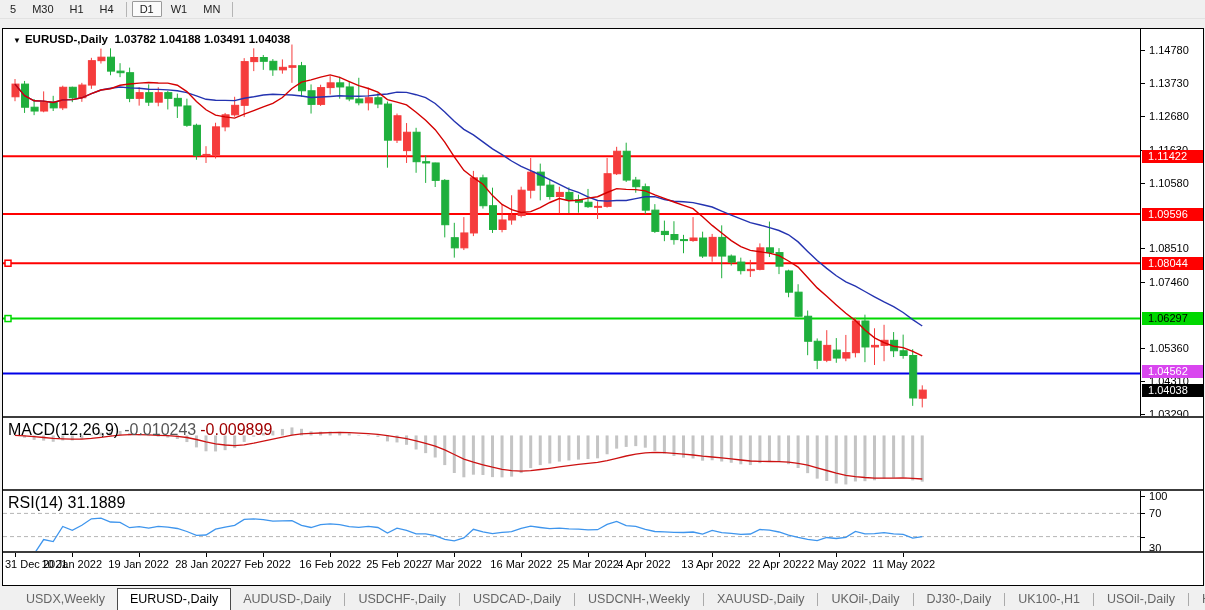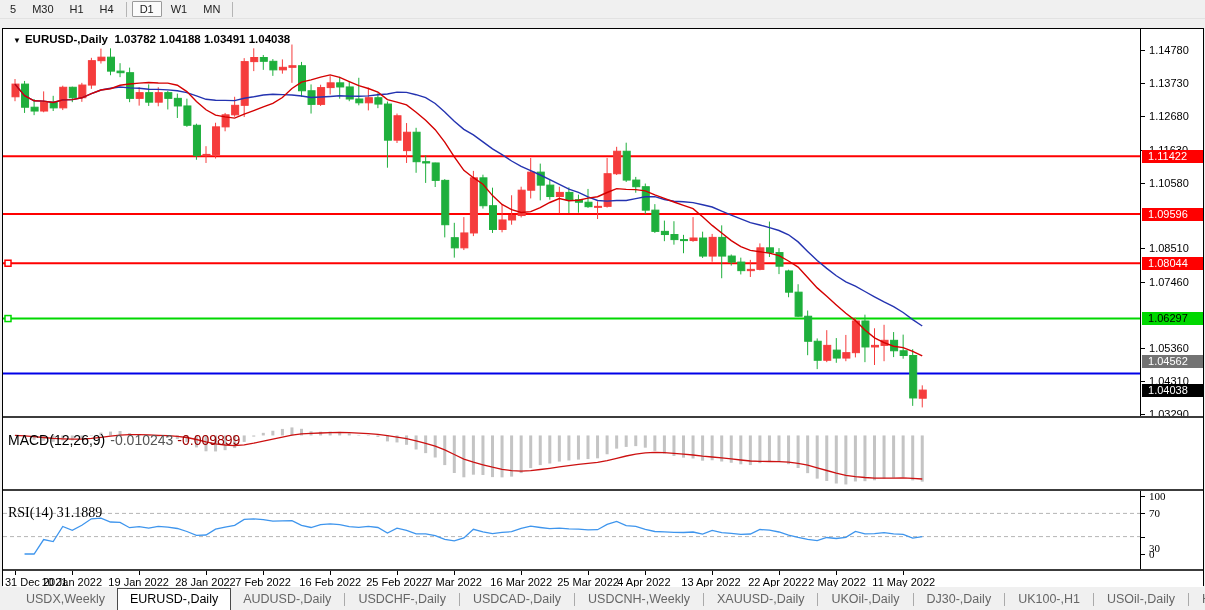--- a/index.html
+++ b/index.html
@@ -12,31 +12,31 @@
   .tf { font-size:11px; color:#222; padding:1px 7px; margin:0 1px; cursor:default; }
   .tf.active { background:#fbfbfb; border:1px solid #9a9a9a; border-radius:1px; }
   .tbsep { width:1px; height:15px; background:#b5b5b5; margin:0 4px; }
 
   
   .chart-window { position:absolute; left:2px; top:28px; width:1202px; height:558px;
                   border:1px solid #000; background:#fff; }
   .row { display:flex; width:100%; position:relative; }
   .row-main { height:387px; }
   .row-macd { height:71px; }
-  .row-rsi  { height:78px;font-family:Liberation Serif, serif; }
+  .row-rsi  { height:60px; }
   .row-dates{ height:18px; position:relative; background:#fff; }
   .sep { height:2px; background:#3c3c3c; width:100%; }
   .pane { position:relative; flex:1 1 auto; background:#fff; overflow:hidden; }
   .axis { position:relative; width:63px; border-left:1px solid #000; background:#fff; overflow:hidden; }
   svg { display:block; }
 
   .chart-title { position:absolute; left:10px; top:4px; font-size:11.5px; font-weight:700;
                  color:#000; white-space:nowrap; }
   .chart-title .dd { font-size:8px; margin-right:4px; }
-  .ind-label { position:absolute; left:5px; top:14px; font-size:14px; color:#000; white-space:nowrap; }
+  .ind-label { position:absolute; left:5px; top:3px; font-size:16px; color:#000; white-space:nowrap; }
   .ind-label .v1 { margin-left:5px; color:#555; }
   .ind-label .v2 { margin-left:4px; color:#a00000; }
 
   .tick-label { position:absolute; left:8px; font-size:11px; color:#000; line-height:11px; z-index:1; }
   .tick-dash  { position:absolute; left:0; width:4px; height:1px; background:#000; z-index:1; }
   .pricebox { position:absolute; left:1px; width:61px; height:13px; z-index:3;
               font-size:11px; line-height:13px; padding-left:6px; color:#fff; }
 
   .date-label { position:absolute; top:5px; font-size:11px; color:#000; white-space:nowrap; }
   .date-tick  { position:absolute; top:0; width:1px; height:4px; background:#000; }
@@ -300,21 +300,21 @@
         <div class="tick-dash" style="top: 319.227px;"></div>
         <div class="tick-label" style="top: 314.227px;">1.05360</div>
         <div class="tick-dash" style="top: 352.48px;"></div>
         <div class="tick-label" style="top: 347.48px;">1.04310</div>
         <div class="tick-dash" style="top: 384.783px;"></div>
         <div class="tick-label" style="top: 379.783px;">1.03290</div>
         <div class="pricebox" style="top: 120.748px; background: rgb(255, 0, 0); color: rgb(255, 255, 255);">1.11422</div>
         <div class="pricebox" style="top: 178.576px; background: rgb(255, 0, 0); color: rgb(255, 255, 255);">1.09596</div>
         <div class="pricebox" style="top: 227.727px; background: rgb(255, 0, 0); color: rgb(255, 255, 255);">1.08044</div>
         <div class="pricebox" style="top: 283.053px; background: rgb(0, 216, 0); color: rgb(0, 0, 0);">1.06297</div>
-        <div class="pricebox" style="top: 326px; background: #737373; color: rgb(255, 255, 255);">1.04562</div>
+        <div class="pricebox" style="top: 336px; background: #d946ef; color: rgb(255, 255, 255);">1.04562</div>
         <div class="pricebox" style="top: 354.594px; background: rgb(0, 0, 0); color: rgb(255, 255, 255);">1.04038</div>
       </div>
   </div>
 
   <div class="sep"></div>
 
   <div class="row row-macd">
     <div class="pane" id="macd-pane">
       <svg id="macd-svg" width="1138" height="71">
           <g>

